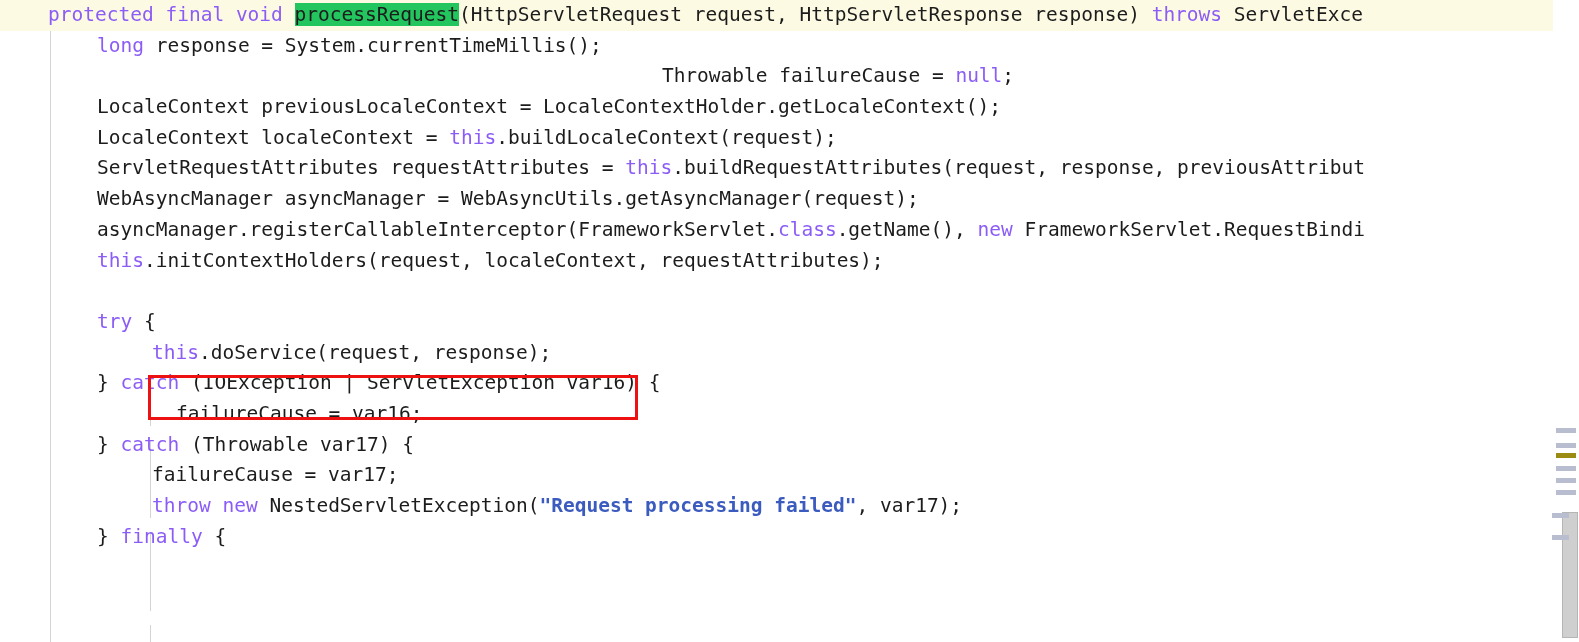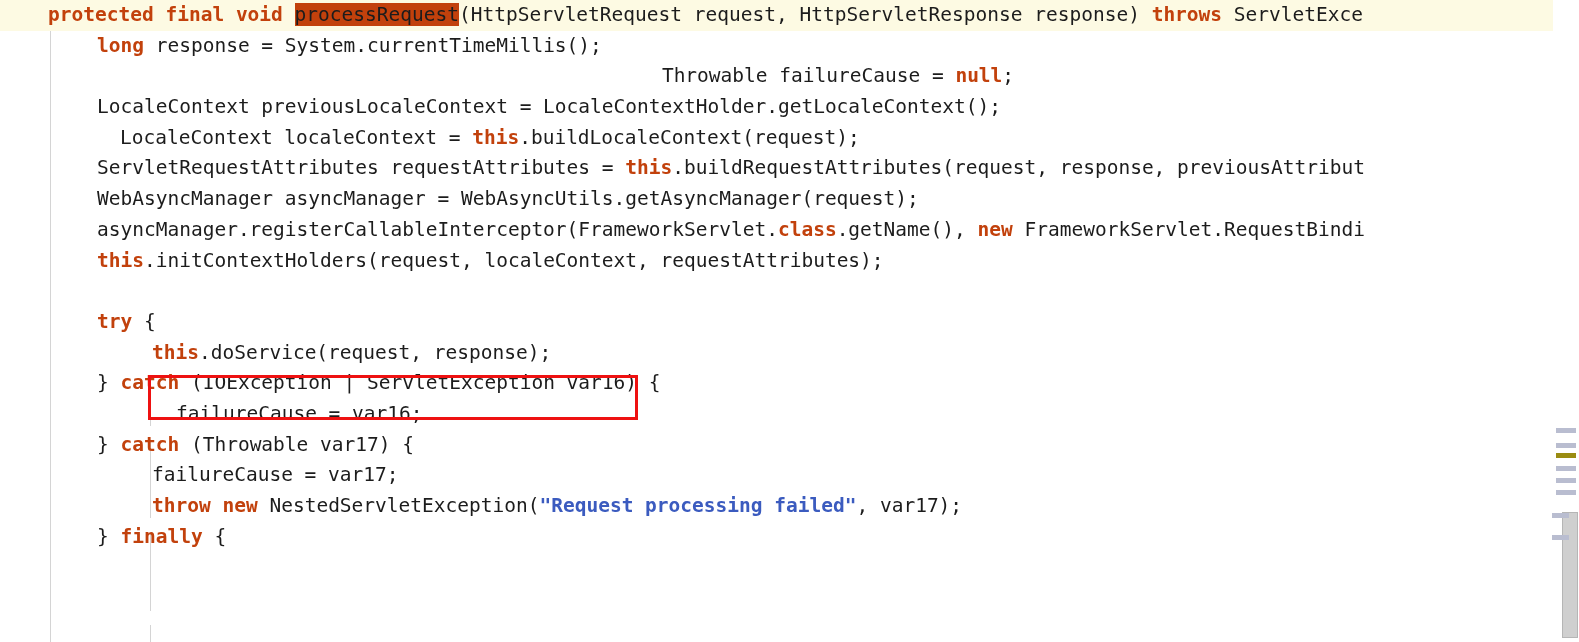--- a/index.html
+++ b/index.html
@@ -49,27 +49,27 @@
   }
 
   .code-line .txt { display: inline; }
 
   
   .code-line.hl-line {
     background: #fdfae3;
   }
 
   
-  .kw      { color: #c2410c; font-weight: bold; }
+  .kw      { color: #8b5cf6; font-weight: normal; }
   .str     { color: #3b5bbf; font-weight: bold; }
   .plain   { color: #1c1c1c; }
 
   
   .sel {
-    background: #c2410c;
+    background: #22c55e;
   }
   .caret {
     display: inline-block;
     width: 0;
     border-left: 2px solid #000000;
     height: 22px;
     vertical-align: -4px;
     margin-right: -2px;
   }
 
@@ -127,21 +127,21 @@
       <div class="indent-guide" style="left: 150px; top: 440px; height: 78px;"></div>
       <div class="indent-guide" style="left: 150px; top: 533px; height: 78px;"></div>
       <div class="indent-guide" style="left: 150px; top: 625px; height: 17px;"></div>
     </div>
 
   <div class="code-surface" id="code-surface">
       <div class="code-line hl-line" style="height: 30.7px; line-height: 30.7px;"><span class="txt plain" style="display: inline-block; width: 48px;"></span><span class="txt kw">protected</span><span class="txt plain"> </span><span class="txt kw">final</span><span class="txt plain"> </span><span class="txt kw">void</span><span class="txt plain"> </span><span class="caret"></span><span class="txt sel plain">processRequest</span><span class="txt plain">(HttpServletRequest request, HttpServletResponse response) </span><span class="txt kw">throws</span><span class="txt plain"> ServletExce</span></div>
       <div class="code-line" style="height: 30.7px; line-height: 30.7px;"><span class="txt plain" style="display: inline-block; width: 97px;"></span><span class="txt kw">long</span><span class="txt plain"> response = System.currentTimeMillis();</span></div>
       <div class="code-line" style="height: 30.7px; line-height: 30.7px; text-align: center;"><span class="txt plain" style="display: inline-block; width: 97px;"></span><span class="txt plain">Throwable failureCause = </span><span class="txt kw">null</span><span class="txt plain">;</span></div>
       <div class="code-line" style="height: 30.7px; line-height: 30.7px;"><span class="txt plain" style="display: inline-block; width: 97px;"></span><span class="txt plain">LocaleContext previousLocaleContext = LocaleContextHolder.getLocaleContext();</span></div>
-      <div class="code-line" style="height: 30.7px; line-height: 30.7px; padding-left: 23px;"><span class="txt plain" style="display: inline-block; width: 97px;"></span><span class="txt plain">LocaleContext localeContext = </span><span class="txt kw">this</span><span class="txt plain">.buildLocaleContext(request);</span></div>
+      <div class="code-line" style="height: 30.7px; line-height: 30.7px;"><span class="txt plain" style="display: inline-block; width: 97px;"></span><span class="txt plain">LocaleContext localeContext = </span><span class="txt kw">this</span><span class="txt plain">.buildLocaleContext(request);</span></div>
       <div class="code-line" style="height: 30.7px; line-height: 30.7px;"><span class="txt plain" style="display: inline-block; width: 97px;"></span><span class="txt plain">ServletRequestAttributes requestAttributes = </span><span class="txt kw">this</span><span class="txt plain">.buildRequestAttributes(request, response, previousAttribut</span></div>
       <div class="code-line" style="height: 30.7px; line-height: 30.7px;"><span class="txt plain" style="display: inline-block; width: 97px;"></span><span class="txt plain">WebAsyncManager asyncManager = WebAsyncUtils.getAsyncManager(request);</span></div>
       <div class="code-line" style="height: 30.7px; line-height: 30.7px;"><span class="txt plain" style="display: inline-block; width: 97px;"></span><span class="txt plain">asyncManager.registerCallableInterceptor(FrameworkServlet.</span><span class="txt kw">class</span><span class="txt plain">.getName(), </span><span class="txt kw">new</span><span class="txt plain"> FrameworkServlet.RequestBindi</span></div>
       <div class="code-line" style="height: 30.7px; line-height: 30.7px;"><span class="txt plain" style="display: inline-block; width: 97px;"></span><span class="txt kw">this</span><span class="txt plain">.initContextHolders(request, localeContext, requestAttributes);</span></div>
       <div class="code-line" style="height: 30.7px; line-height: 30.7px;"><span class="txt plain" style="display: inline-block; width: 97px;"></span><span class="txt plain"></span></div>
       <div class="code-line" style="height: 30.7px; line-height: 30.7px;"><span class="txt plain" style="display: inline-block; width: 97px;"></span><span class="txt kw">try</span><span class="txt plain"> {</span></div>
       <div class="code-line" style="height: 30.7px; line-height: 30.7px;"><span class="txt plain" style="display: inline-block; width: 152px;"></span><span class="txt kw">this</span><span class="txt plain">.doService(request, response);</span></div>
       <div class="code-line" style="height: 30.7px; line-height: 30.7px;"><span class="txt plain" style="display: inline-block; width: 97px;"></span><span class="txt plain">} </span><span class="txt kw">catch</span><span class="txt plain"> (IOException | ServletException var16) {</span></div>
       <div class="code-line" style="height: 30.7px; line-height: 30.7px; margin-left: 24px;"><span class="txt plain" style="display: inline-block; width: 152px;"></span><span class="txt plain">failureCause = var16;</span></div>
       <div class="code-line" style="height: 30.7px; line-height: 30.7px;"><span class="txt plain" style="display: inline-block; width: 97px;"></span><span class="txt plain">} </span><span class="txt kw">catch</span><span class="txt plain"> (Throwable var17) {</span></div>

